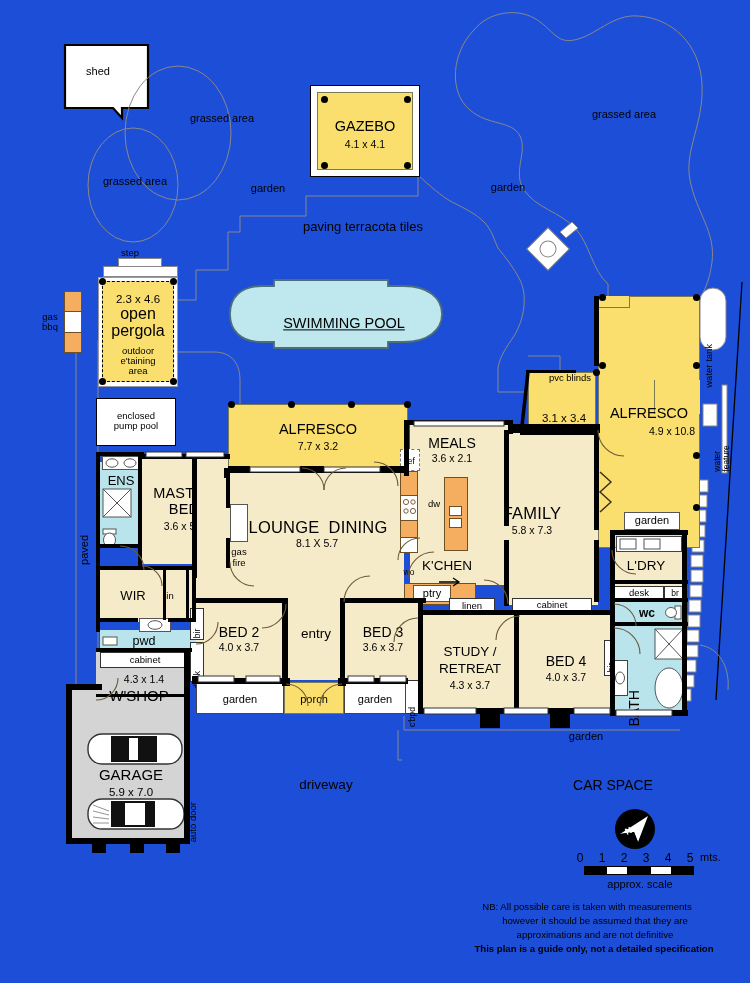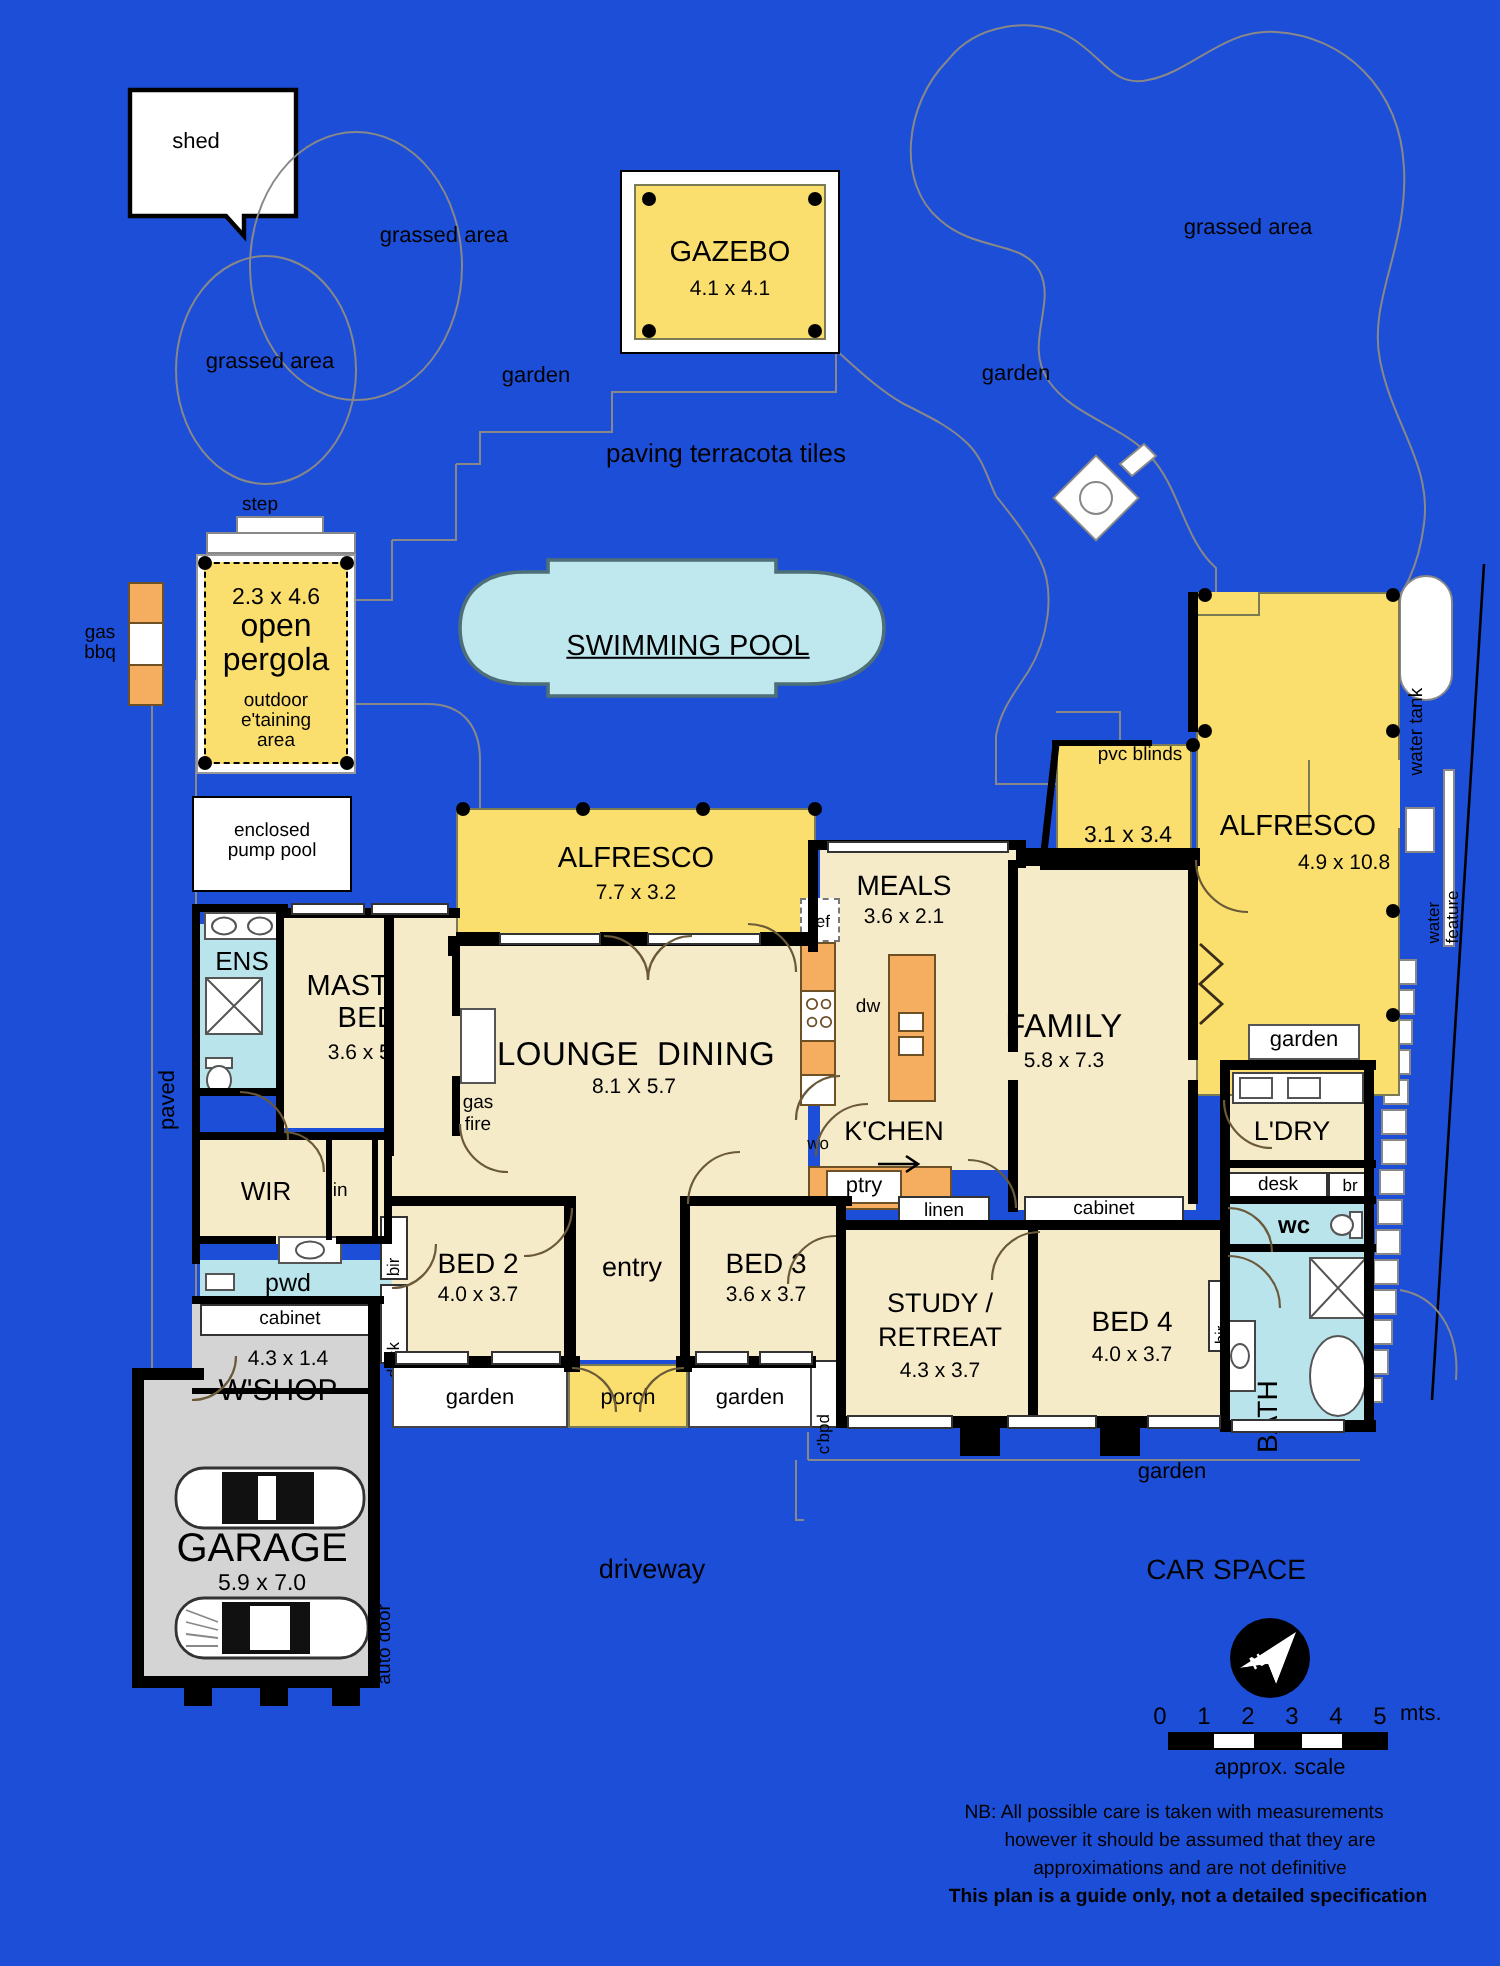--- a/index.html
+++ b/index.html
@@ -360,21 +360,21 @@
   <svg style="position:absolute;left:613px;top:670px;" width="14" height="16">
     <ellipse cx="7" cy="8" rx="4.5" ry="6" fill="#fff" stroke="#555" stroke-width="1"></ellipse>
   </svg>
 
   <div class="rm gry" style="left:96px;top:652px;width:92px;height:42px;border:none;"></div>
   <div class="rm wht" style="left:100px;top:652px;width:90px;height:16px;border-color:#333;"></div>
   <div class="lbl ctr n-xs" style="left:145px;top:660px;">cabinet</div>
   <div class="lbl ctr n-dim" style="left:144px;top:680px;">4.3 x 1.4</div>
   <div class="rm gry" style="left:70px;top:688px;width:118px;height:152px;border:none;"></div>
   <div class="lbl ctr n-md" style="left:139px;top:696px;font-size:15px;">W'SHOP</div>
-  <div class="lbl ctr n-md" style="left:131px;top:775px;font-size:20px;">GARAGE</div>
+  <div class="lbl ctr n-md" style="left:131px;top:775px;font-size:15px;">GARAGE</div>
   <div class="lbl ctr n-dim" style="left:131px;top:792px;font-size:11.5px;">5.9 x 7.0</div>
   <div class="lbl vert n-xs" style="left:193px;top:782px;">auto door</div>
 
   <svg style="position:absolute;left:85px;top:730px;" width="100" height="40">
     <rect x="3" y="4" width="94" height="30" rx="14" fill="#fff" stroke="#333" stroke-width="1.4"></rect>
     <rect x="26" y="6" width="46" height="26" fill="#111"></rect>
     <rect x="44" y="8" width="9" height="22" fill="#fff"></rect>
   </svg>
   <svg style="position:absolute;left:85px;top:795px;" width="102" height="40">
     <rect x="3" y="4" width="96" height="30" rx="14" fill="#fff" stroke="#333" stroke-width="1.4"></rect>

